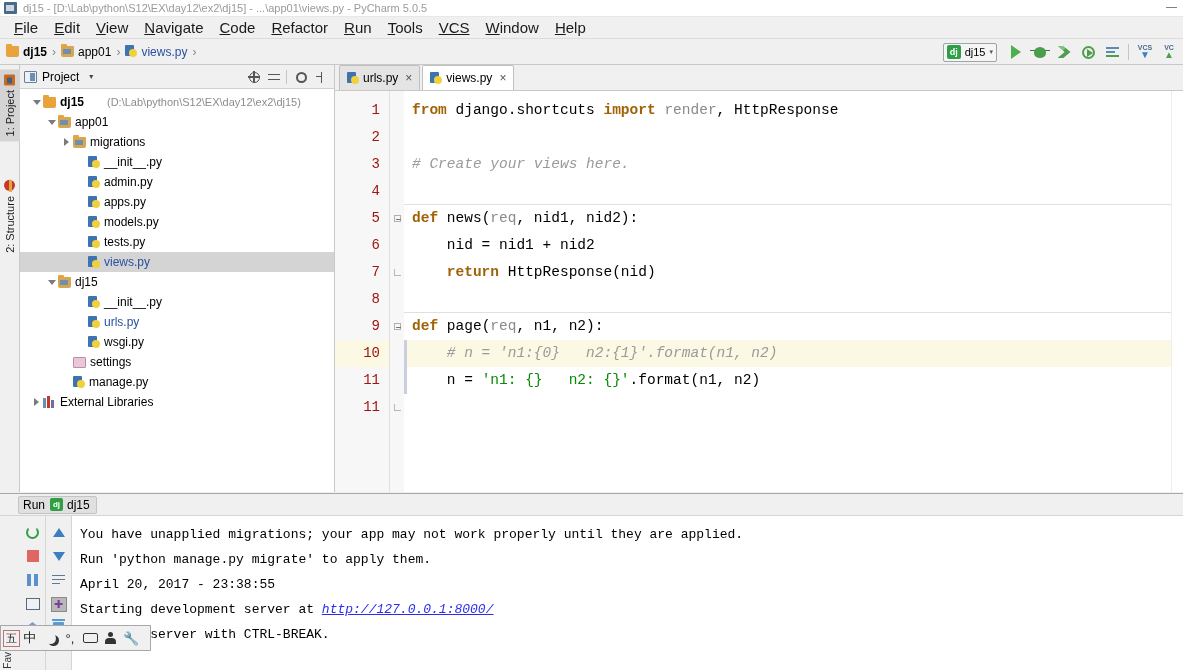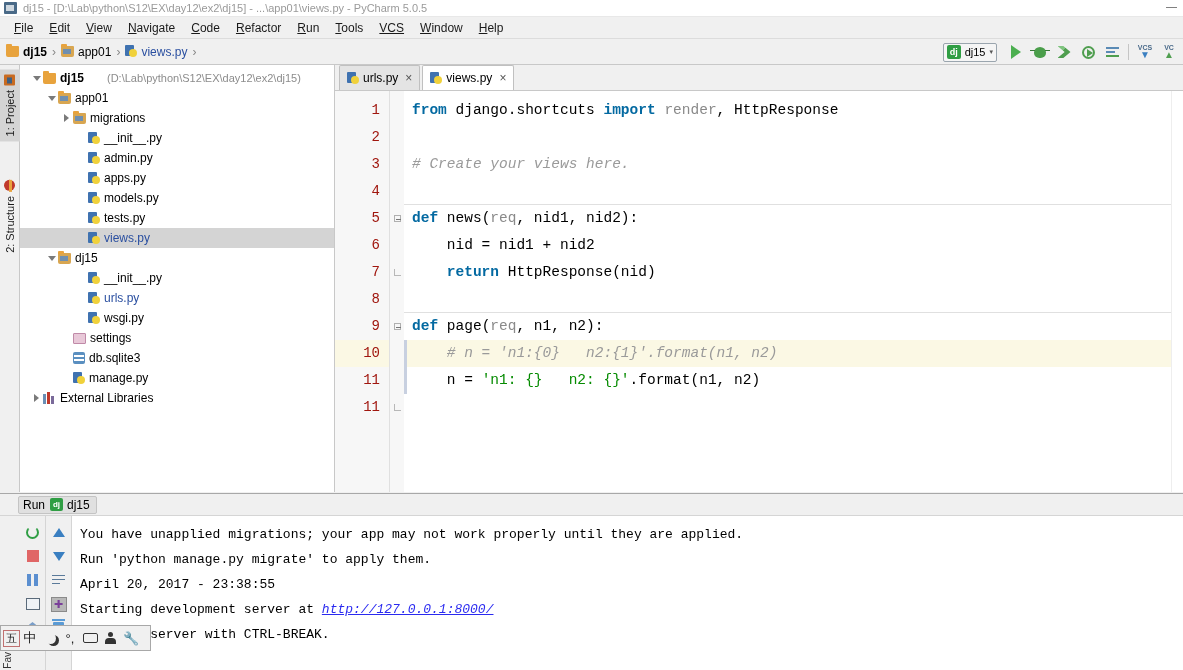--- a/index.html
+++ b/index.html
@@ -59,21 +59,21 @@
   .menubar {
     height: 22px;
     background: #f0f0f0;
     display: flex;
     align-items: center;
     padding-left: 6px;
     border-bottom: 1px solid #dcdcdc;
   }
   .menubar .mi {
     padding: 2px 8px;
-    font-size: 12px;
+    font-size: 15px;
     color: #1a1a1a;
     cursor: default;
     white-space: nowrap;
   }
   .menubar .mi .uline { text-decoration: underline; }
 
   
   .navbar {
     height: 26px;
     background: #f0f0f0;
@@ -439,21 +439,21 @@
   .cline {
     height: 27px;
     line-height: 27px;
     padding-left: 8px;
     font-family: "Liberation Mono", monospace;
     font-size: 14.5px;
     color: #000;
     white-space: pre;
   }
   .cline.hl { background: #fbf8e4; }
-  .kw { color: #0369a1; font-weight: bold; }
+  .kw { color: #a16207; font-weight: bold; }
   .cmt { color: #9a9a9a; font-style: italic; }
   .str { color: #058b00; }
   .param { color: #8a8a8a; text-align: center; }
   .plain { color: #000; }
   .sepline {
     position: absolute;
     left: 0; right: 0;
     height: 1px;
     background: #e0e0e0;
   }
@@ -665,20 +665,40 @@
         <span>1: Project</span>
         <span class="vi vi-proj"></span>
       </div>
       <div class="vtab" style="top:110px;">
         <span>2: Structure</span>
         <span class="vi vi-struct"></span>
       </div>
     </div>
 
     <div class="projpanel">
+      <div class="projhead">
+        <div class="ph-ico"></div>
+        <div class="ph-title">Project</div>
+        <div class="ph-caret">▾</div>
+        <div class="ph-actions">
+          <div class="ph-btn">
+              <div class="ico-target"></div>
+            </div>
+          <div class="ph-btn">
+              <div class="ico-collapse"></div>
+            </div>
+          <div class="ph-divider"></div>
+          <div class="ph-btn">
+              <div class="ico-gear"></div>
+            </div>
+          <div class="ph-btn">
+              <div class="ico-hide"></div>
+            </div>
+        </div>
+      </div>
       <div class="tree" id="tree">
           <div class="trow">
             <div style="width: 10px; flex: 0 0 auto;"></div>
             <div class="tarrow">
               <div class="down"></div>
             </div>
             <span class="ico-folder"></span>
             <span class="tlabel bold">dj15</span>
             <span class="tpath">(D:\Lab\python\S12\EX\day12\ex2\dj15)</span>
           </div>
@@ -758,26 +778,20 @@
             <div style="width: 55px; flex: 0 0 auto;"></div>
             <div class="tarrow"></div>
             <span class="ico-py"></span>
             <span class="tlabel">wsgi.py</span>
           </div>
           <div class="trow">
             <div style="width: 40px; flex: 0 0 auto;"></div>
             <div class="tarrow"></div>
             <span class="ico-folder-pink"></span>
             <span class="tlabel">settings</span>
-          </div>
-          <div class="trow">
-            <div style="width: 40px; flex: 0 0 auto;"></div>
-            <div class="tarrow"></div>
-            <span class="ico-db"></span>
-            <span class="tlabel">db.sqlite3</span>
           </div>
           <div class="trow">
             <div style="width: 40px; flex: 0 0 auto;"></div>
             <div class="tarrow"></div>
             <span class="ico-py"></span>
             <span class="tlabel">manage.py</span>
           </div>
           <div class="trow">
             <div style="width: 10px; flex: 0 0 auto;"></div>
             <div class="tarrow">

